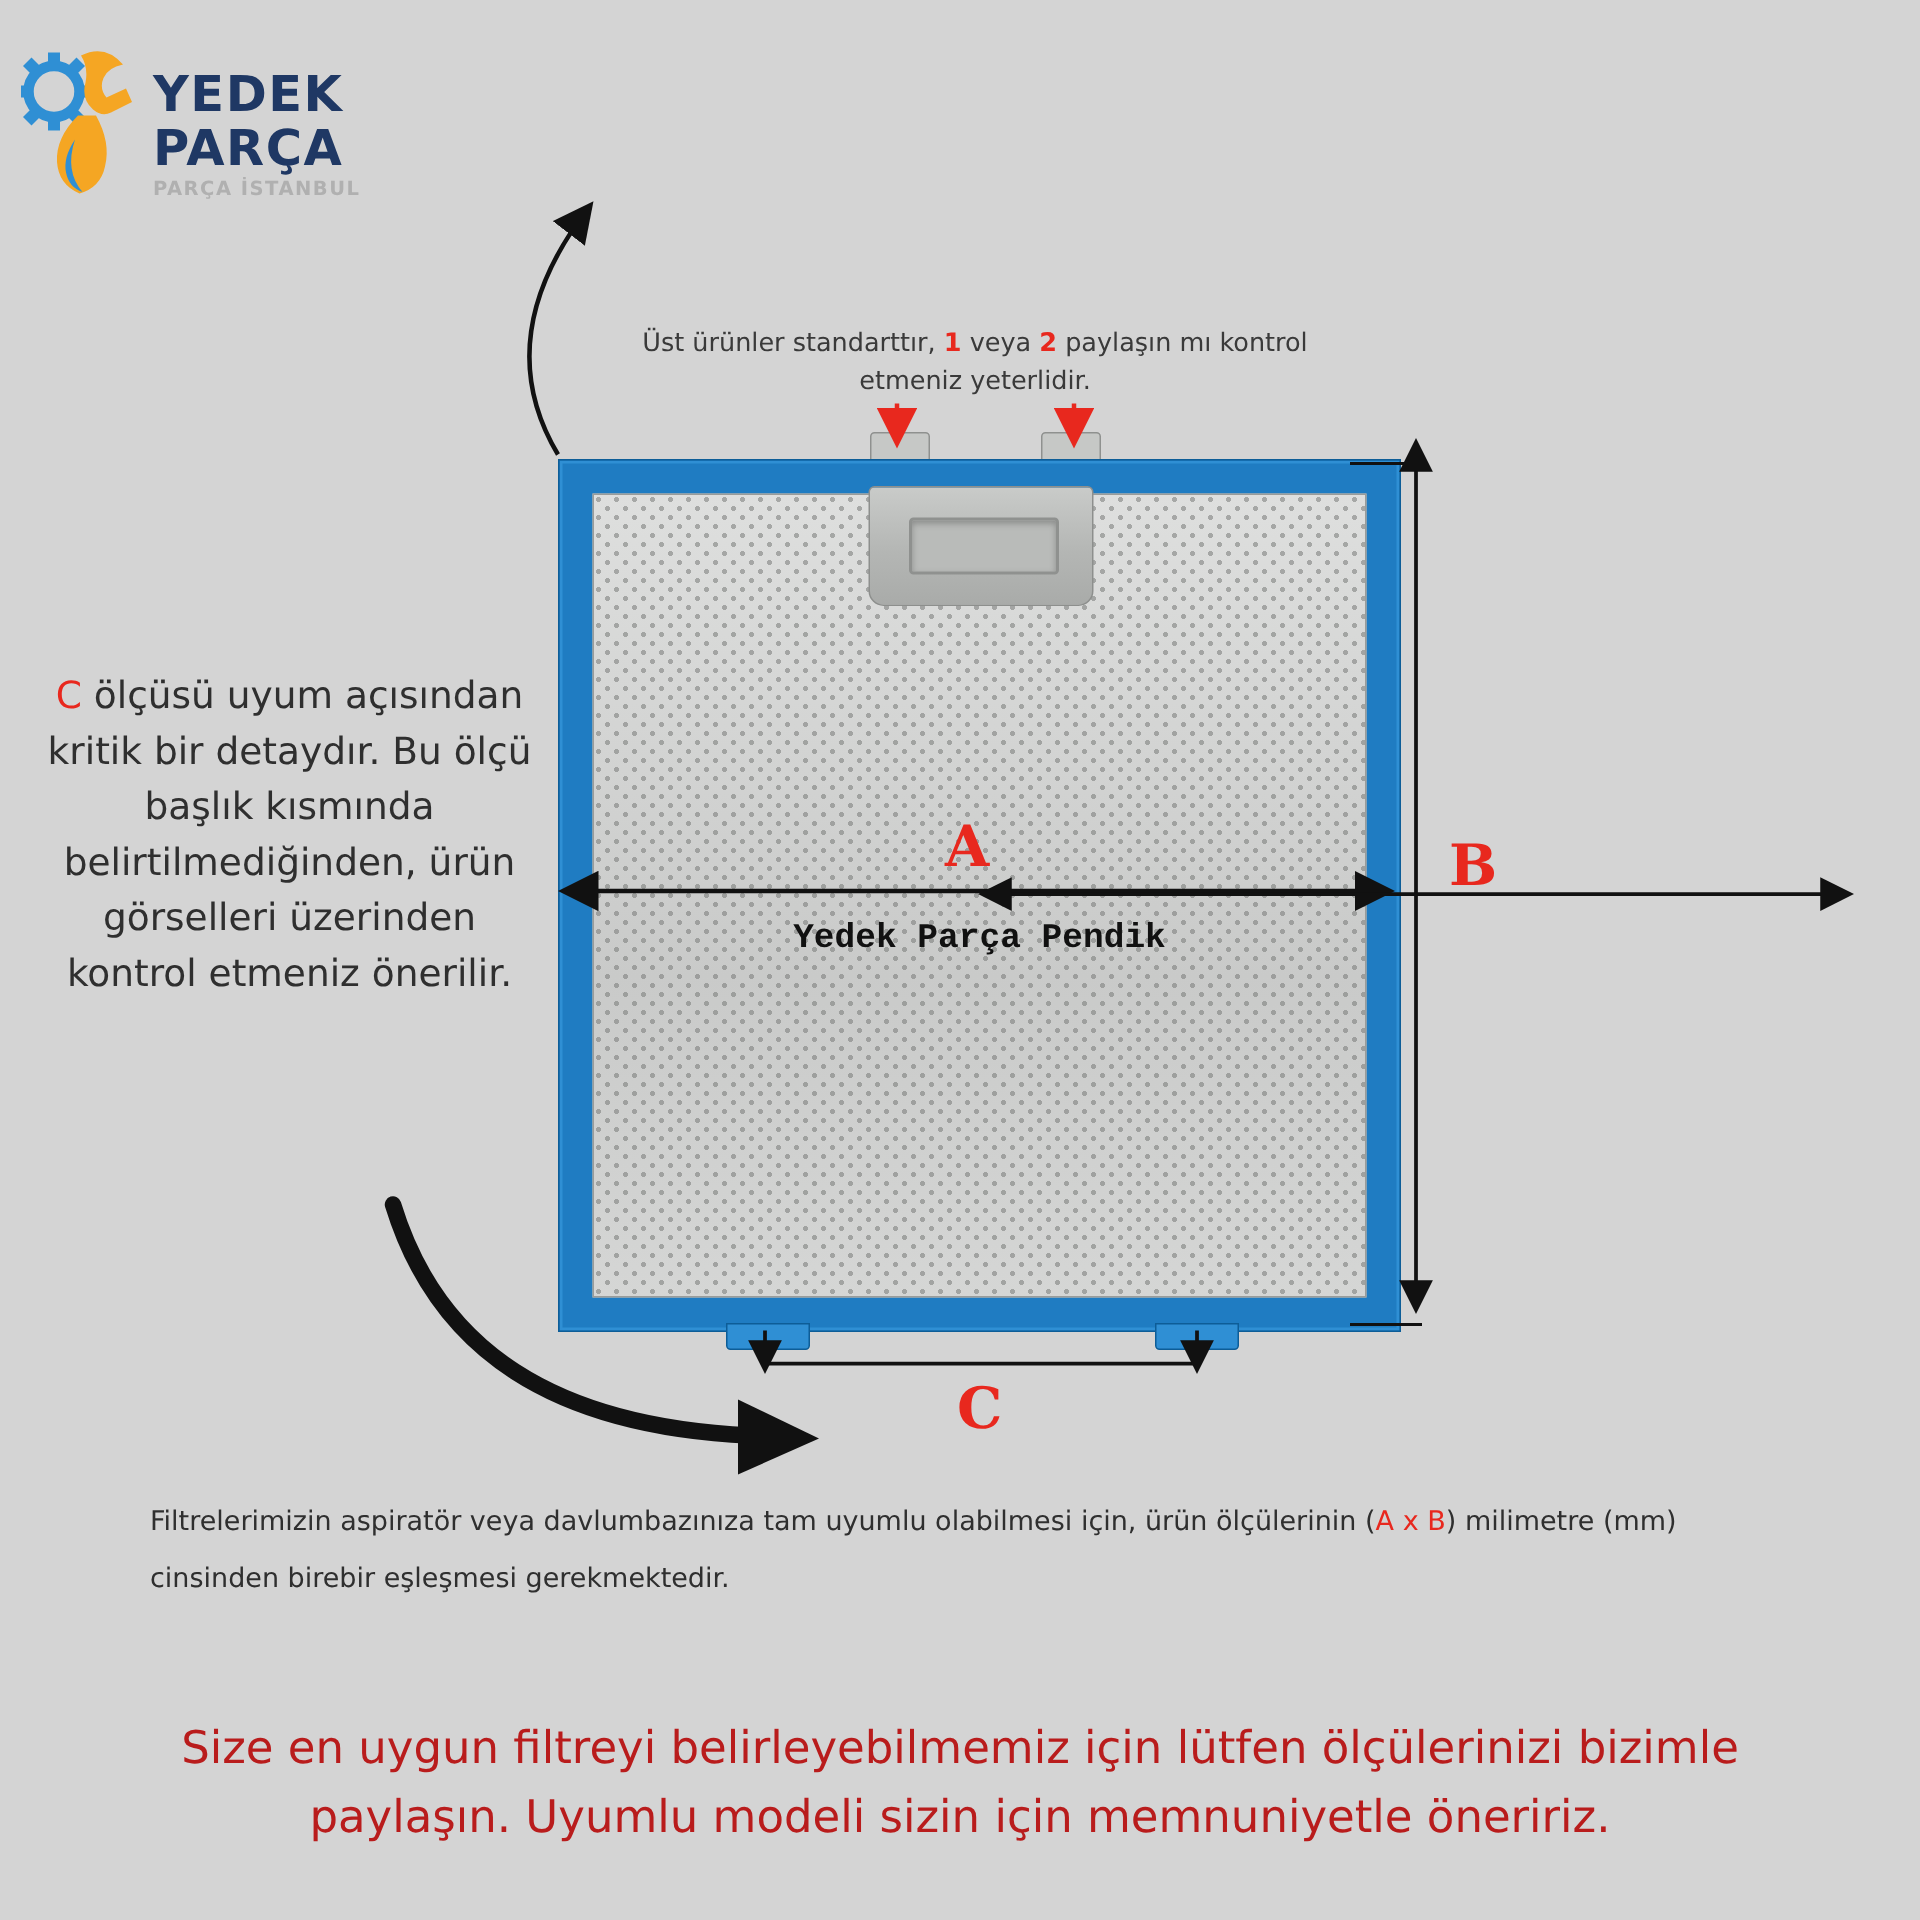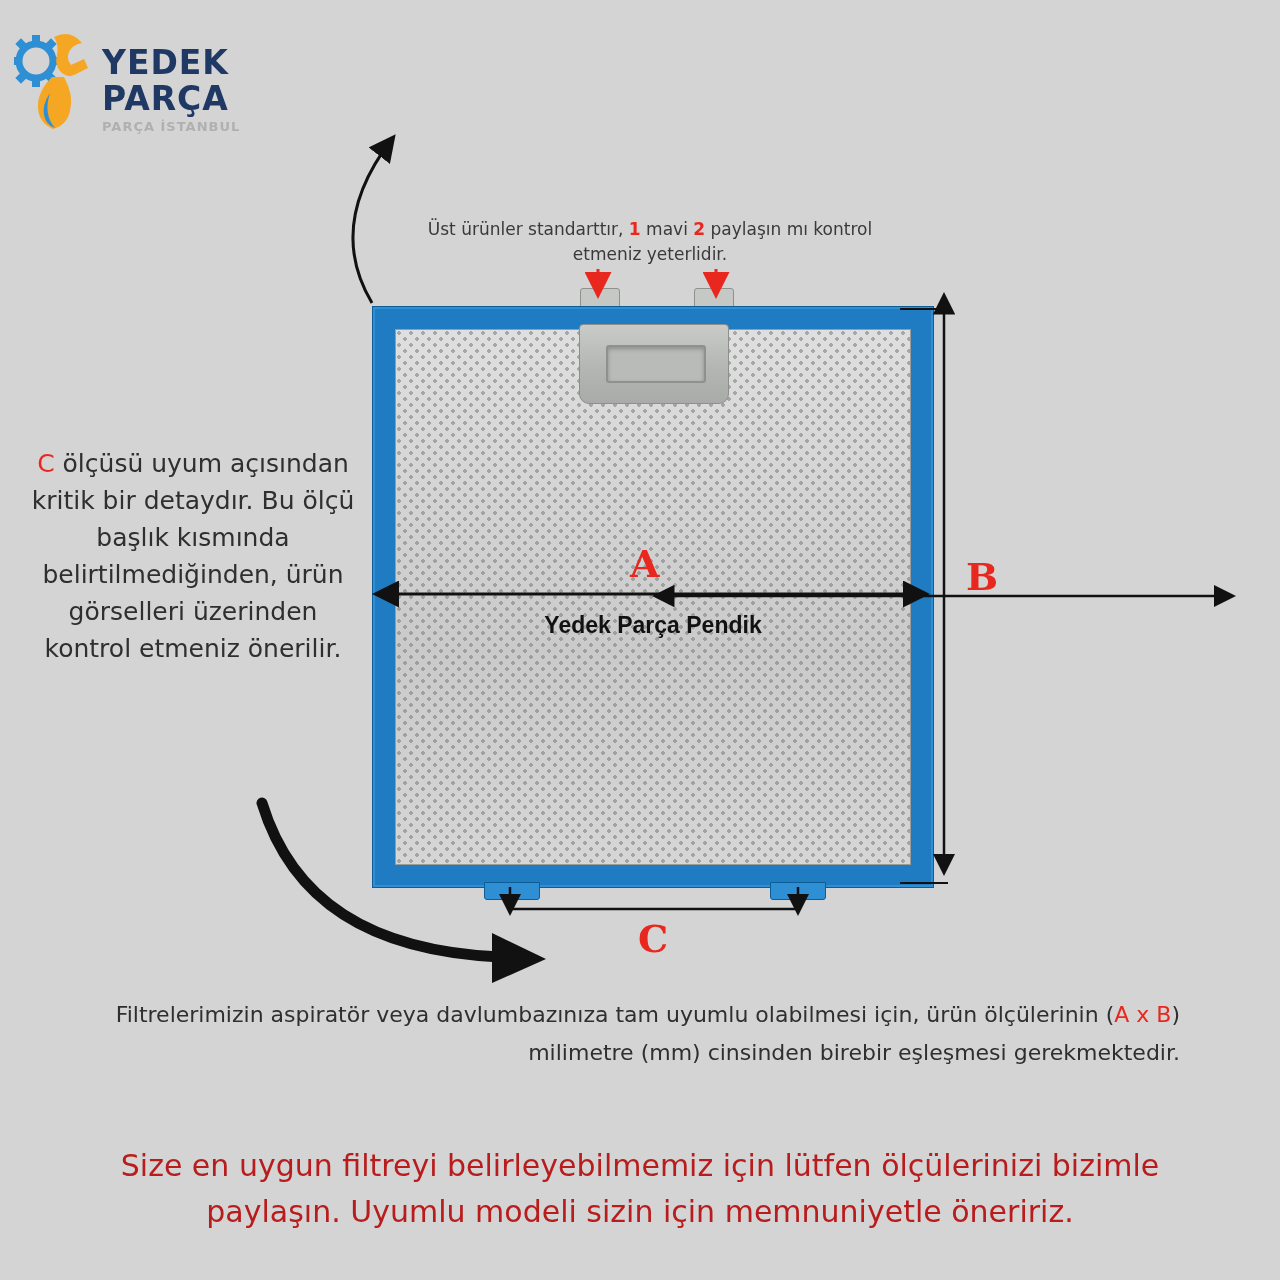--- a/index.html
+++ b/index.html
@@ -82,21 +82,21 @@
   
   .btab{
     position:absolute;bottom:-14px;width:54px;height:16px;
     background:#2f8fd4;border:1px solid #0d5d97;border-radius:0 0 3px 3px;
   }
   .btab.b1{left:112px;}
   .btab.b2{left:398px;}
 
   .brand-on-filter{
     position:absolute;left:0;right:0;top:305px;text-align:center;
-    font-family:Liberation Sans, sans-serif;font-weight:bold;font-size:23px;color:#111;
+    font-family:Liberation Mono, monospace;font-weight:bold;font-size:23px;color:#111;
   }
 
   
   .mlabel{
     position:absolute;color:#e8281e;font-weight:bold;
     font-family:"DejaVu Serif",serif;
   }
   .mlabel.A{left:630px;top:520px;font-size:38px;}
   .mlabel.B{left:966px;top:533px;font-size:38px;}
   .mlabel.C{left:638px;top:895px;font-size:38px;}
@@ -104,21 +104,21 @@
   
   .leftpara{
     position:absolute;left:28px;top:424px;width:330px;
     text-align:center;font-size:25px;line-height:37px;color:#2f2f2f;
   }
   .leftpara .hl{color:#e8281e;}
 
   
   .bottompara{
     position:absolute;left:100px;top:975px;width:1080px;
-    text-align:right;font-size:22px;line-height:38px;color:#2f2f2f;
+    text-align:left;font-size:18px;line-height:38px;color:#2f2f2f;
   }
   .bottompara .hl{color:#e8281e;}
 
   
   .footer{
     position:absolute;left:110px;top:1122px;width:1060px;
     text-align:center;font-size:30px;line-height:46px;color:#b91c1c;
   }
 
   svg.overlay{position:absolute;left:0;top:0;width:1280px;height:1280px;pointer-events:none;}
@@ -154,21 +154,21 @@
     </div>
     <div class="logo-text">
       <div class="logo-line">YEDEK</div>
       <div class="logo-line">PARÇA</div>
       <div class="logo-sub">PARÇA İSTANBUL</div>
     </div>
   </div>
 
 
   <div class="topnote">
-    <span>Üst ürünler standarttır, </span><span class="hl">1</span><span> mavi </span><span class="hl">2</span><span> paylaşın mı kontrol etmeniz yeterlidir.</span>
+    <span>Üst ürünler standarttır, </span><span class="hl">1</span><span> veya </span><span class="hl">2</span><span> paylaşın mı kontrol etmeniz yeterlidir.</span>
   </div>
 
   <div class="leftpara">
     <span class="hl">C</span><span> ölçüsü uyum açısından kritik bir detaydır. Bu ölçü başlık kısmında belirtilmediğinden, ürün görselleri üzerinden kontrol etmeniz önerilir.</span>
   </div>
 
   <div class="filter-wrap">
     <div class="tab t1"></div>
     <div class="tab t2"></div>
     <div class="filter-frame">

